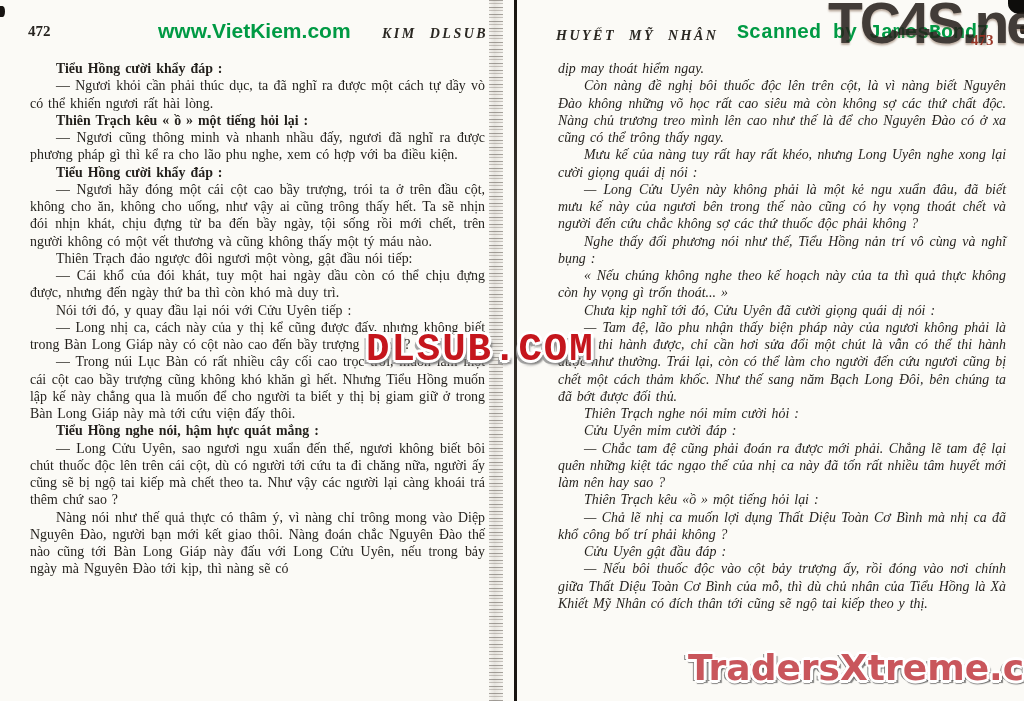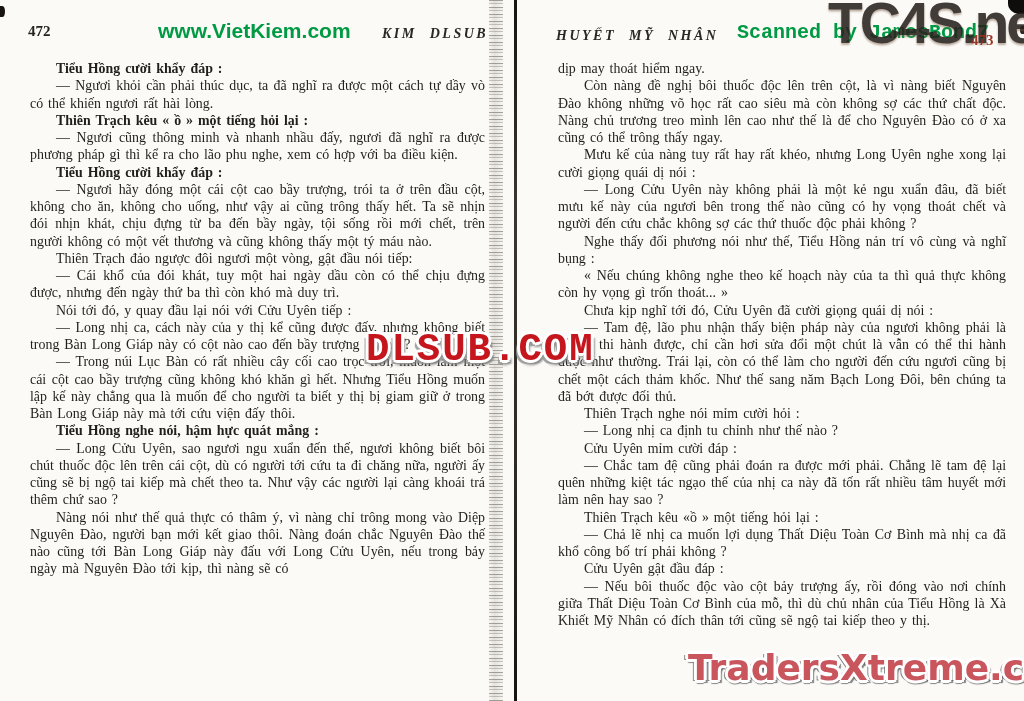--- a/index.html
+++ b/index.html
@@ -116,31 +116,30 @@
       </div>
   </div>
 
   <div class="abs gutter-band"></div>
   <div class="abs spine-line"></div>
 
   <div>
     <div class="abs hdr-title" style="left:556px;top:28px;">HUYẾT MỸ NHÂN</div>
     <div class="abs wm-green wm-scanned">Scanned by JamesBond7</div>
     <div class="abs pgnum pgnum-right">473</div>
-    <div class="abs page-body" id="right-body" style="left:558px;top:60px;width:448px;">
+    <div class="abs page-body" id="right-body" style="left:558px;top:60px;width:448px;font-style:italic;">
         <p class="para noindent">dịp may thoát hiểm ngay.</p>
         <p class="para">Còn nàng đề nghị bôi thuốc độc lên trên cột, là vì nàng biết Nguyên Đào không những võ học rất cao siêu mà còn không sợ các thứ chất độc. Nàng chủ trương treo mình lên cao như thế là để cho Nguyên Đào có ở xa cũng có thể trông thấy ngay.</p>
         <p class="para">Mưu kế của nàng tuy rất hay rất khéo, nhưng Long Uyên nghe xong lại cười giọng quái dị nói :</p>
         <p class="para">— Long Cửu Uyên này không phải là một kẻ ngu xuẩn đâu, đã biết mưu kế này của ngươi bên trong thế nào cũng có hy vọng thoát chết và người đến cứu chắc không sợ các thứ thuốc độc phải không ?</p>
         <p class="para">Nghe thấy đối phương nói như thế, Tiểu Hồng nản trí vô cùng và nghĩ bụng :</p>
         <p class="para">« Nếu chúng không nghe theo kế hoạch này của ta thì quả thực không còn hy vọng gì trốn thoát... »</p>
         <p class="para">Chưa kịp nghĩ tới đó, Cửu Uyên đã cười giọng quái dị nói :</p>
         <p class="para">— Tam đệ, lão phu nhận thấy biện pháp này của ngươi không phải là không thi hành được, chỉ cần hơi sửa đổi một chút là vẫn có thể thi hành được như thường. Trái lại, còn có thể làm cho người đến cứu ngươi cũng bị chết một cách thảm khốc. Như thế sang năm Bạch Long Đôi, bên chúng ta đã bớt được đối thủ.</p>
         <p class="para">Thiên Trạch nghe nói mỉm cười hỏi :</p>
-        <p class="para">— Long nhị ca định tu chỉnh như thế nào ?</p>
         <p class="para">Cửu Uyên mỉm cười đáp :</p>
         <p class="para">— Chắc tam đệ cũng phải đoán ra được mới phải. Chẳng lẽ tam đệ lại quên những kiệt tác ngạo thế của nhị ca này đã tốn rất nhiều tâm huyết mới làm nên hay sao ?</p>
         <p class="para">Thiên Trạch kêu «ồ » một tiếng hỏi lại :</p>
         <p class="para">— Chả lẽ nhị ca muốn lợi dụng Thất Diệu Toàn Cơ Bình mà nhị ca đã khổ công bố trí phải không ?</p>
         <p class="para">Cửu Uyên gật đầu đáp :</p>
         <p class="para">— Nếu bôi thuốc độc vào cột bảy trượng ấy, rồi đóng vào nơi chính giữa Thất Diệu Toàn Cơ Bình của mỗ, thì dù chủ nhân của Tiểu Hồng là Xà Khiết Mỹ Nhân có đích thân tới cũng sẽ ngộ tai kiếp theo y thị.</p>
       </div>
   </div>
 
   <div class="abs wm-tc4s">TC4S.net</div>

